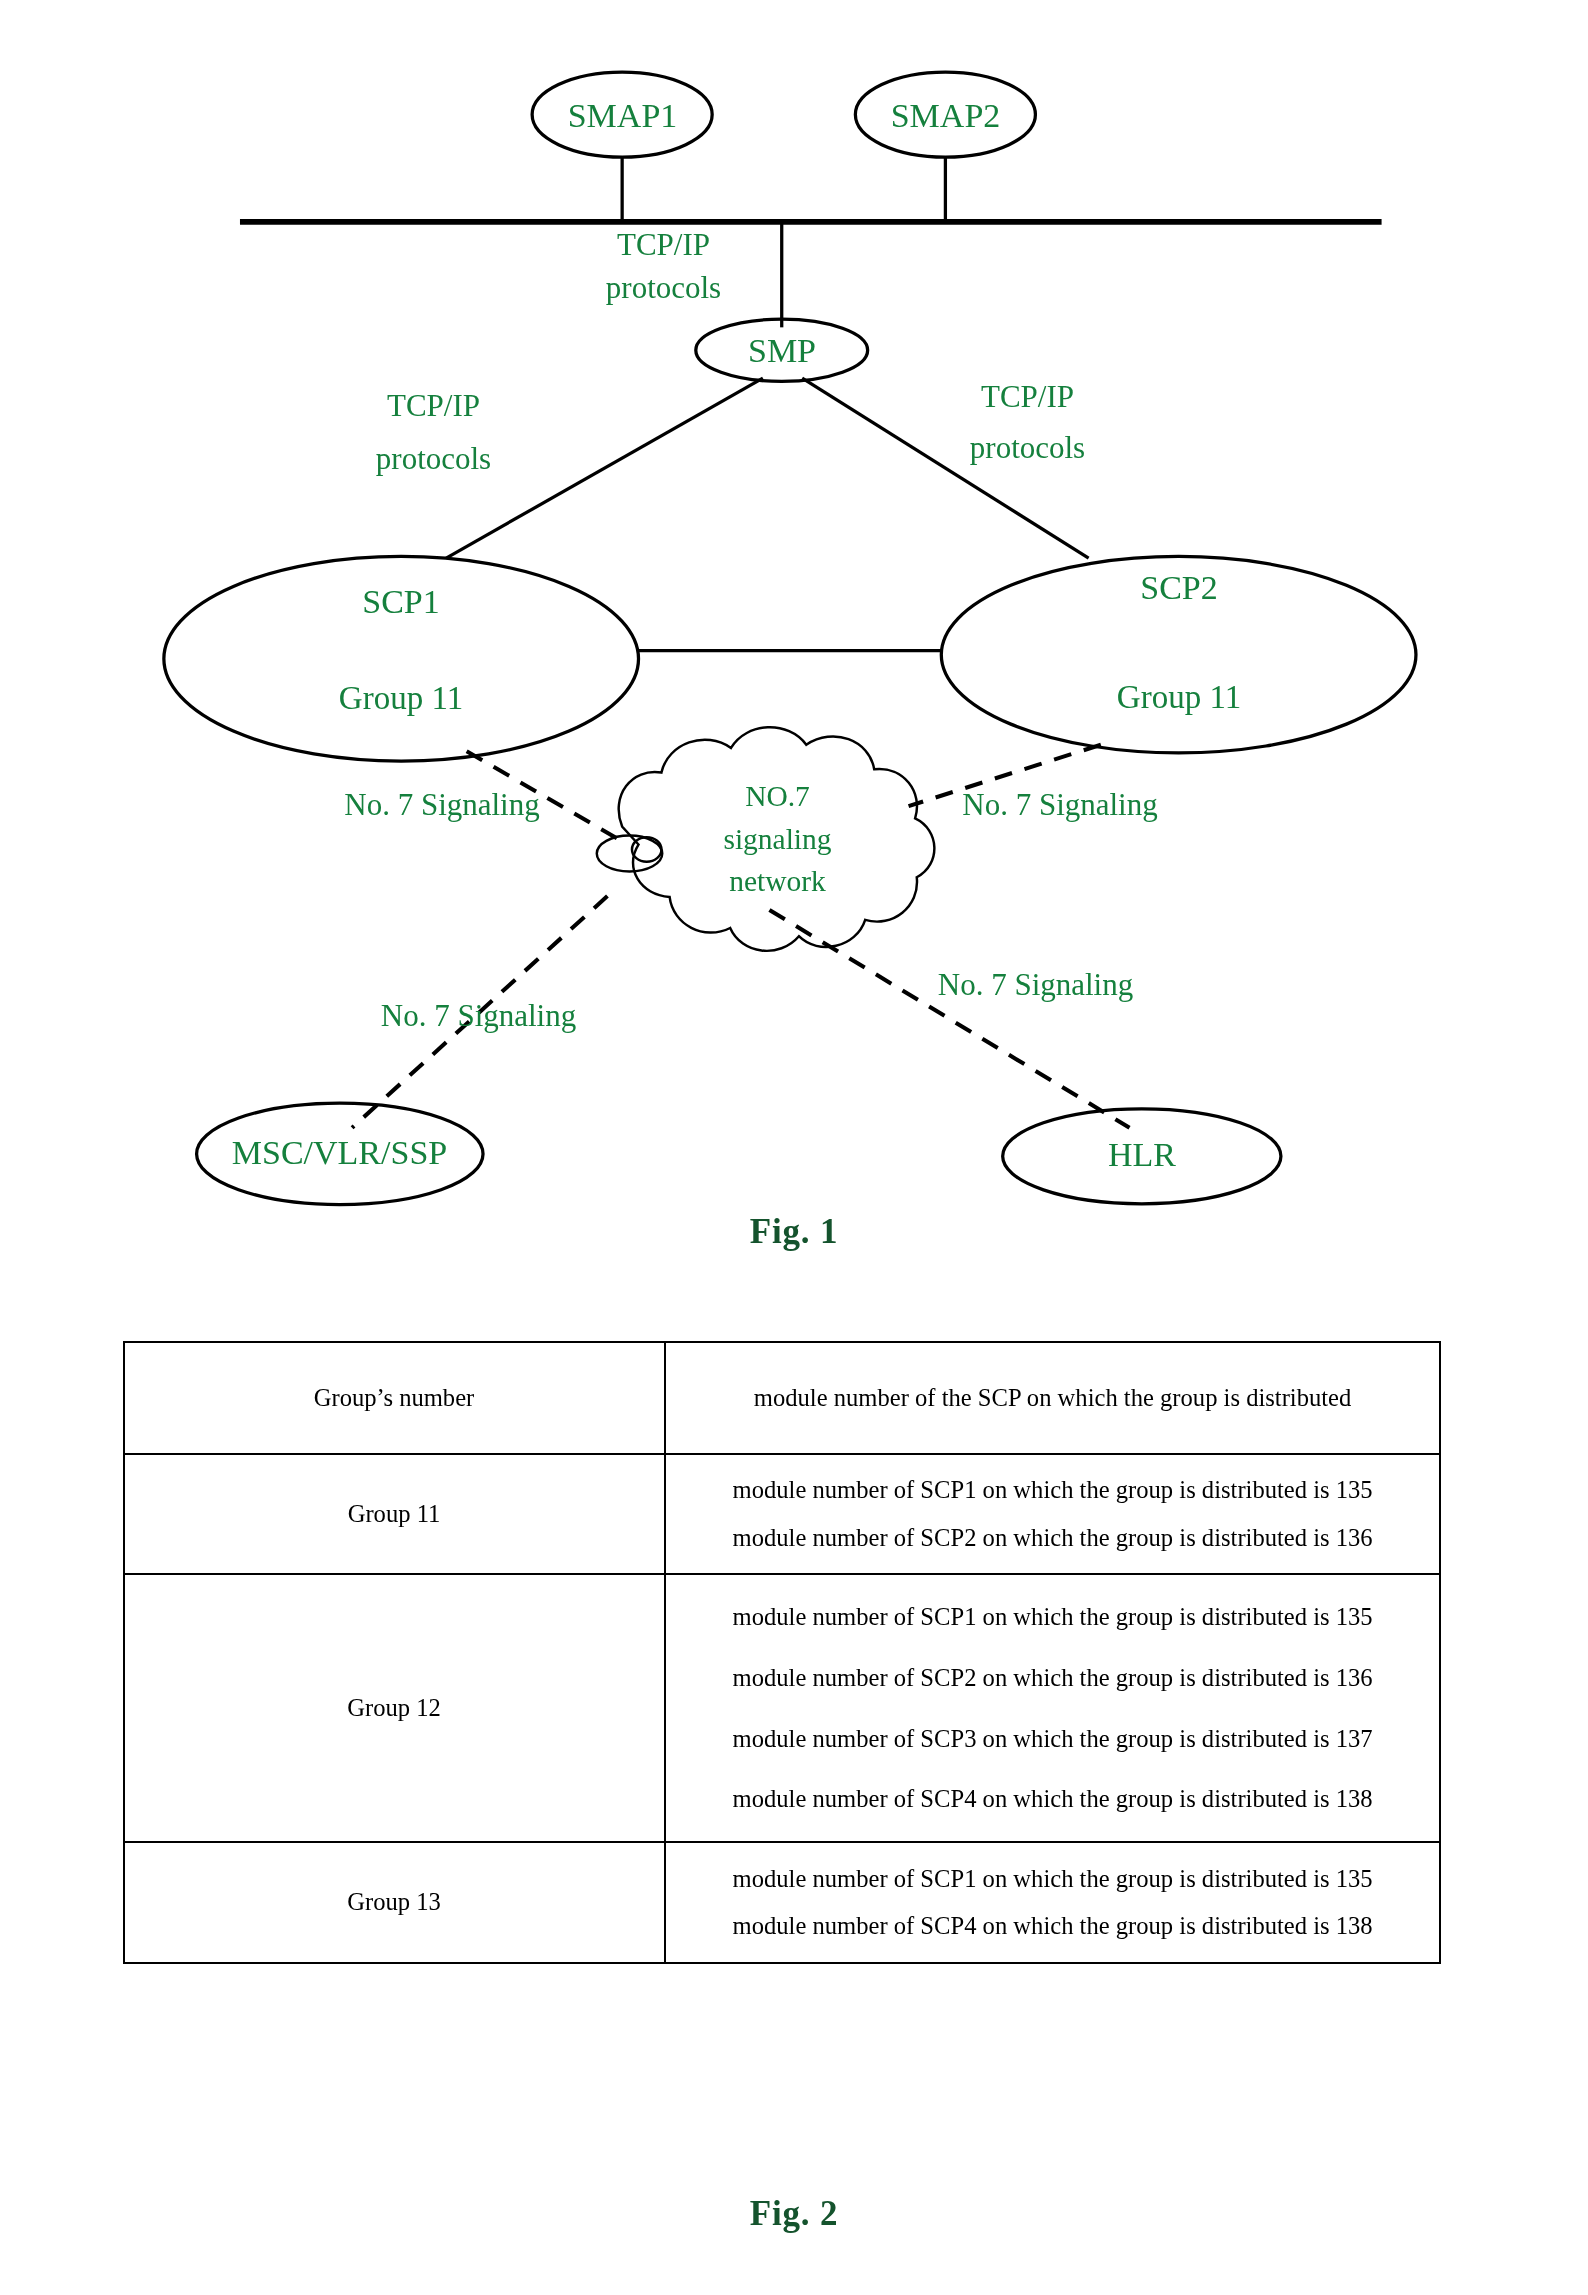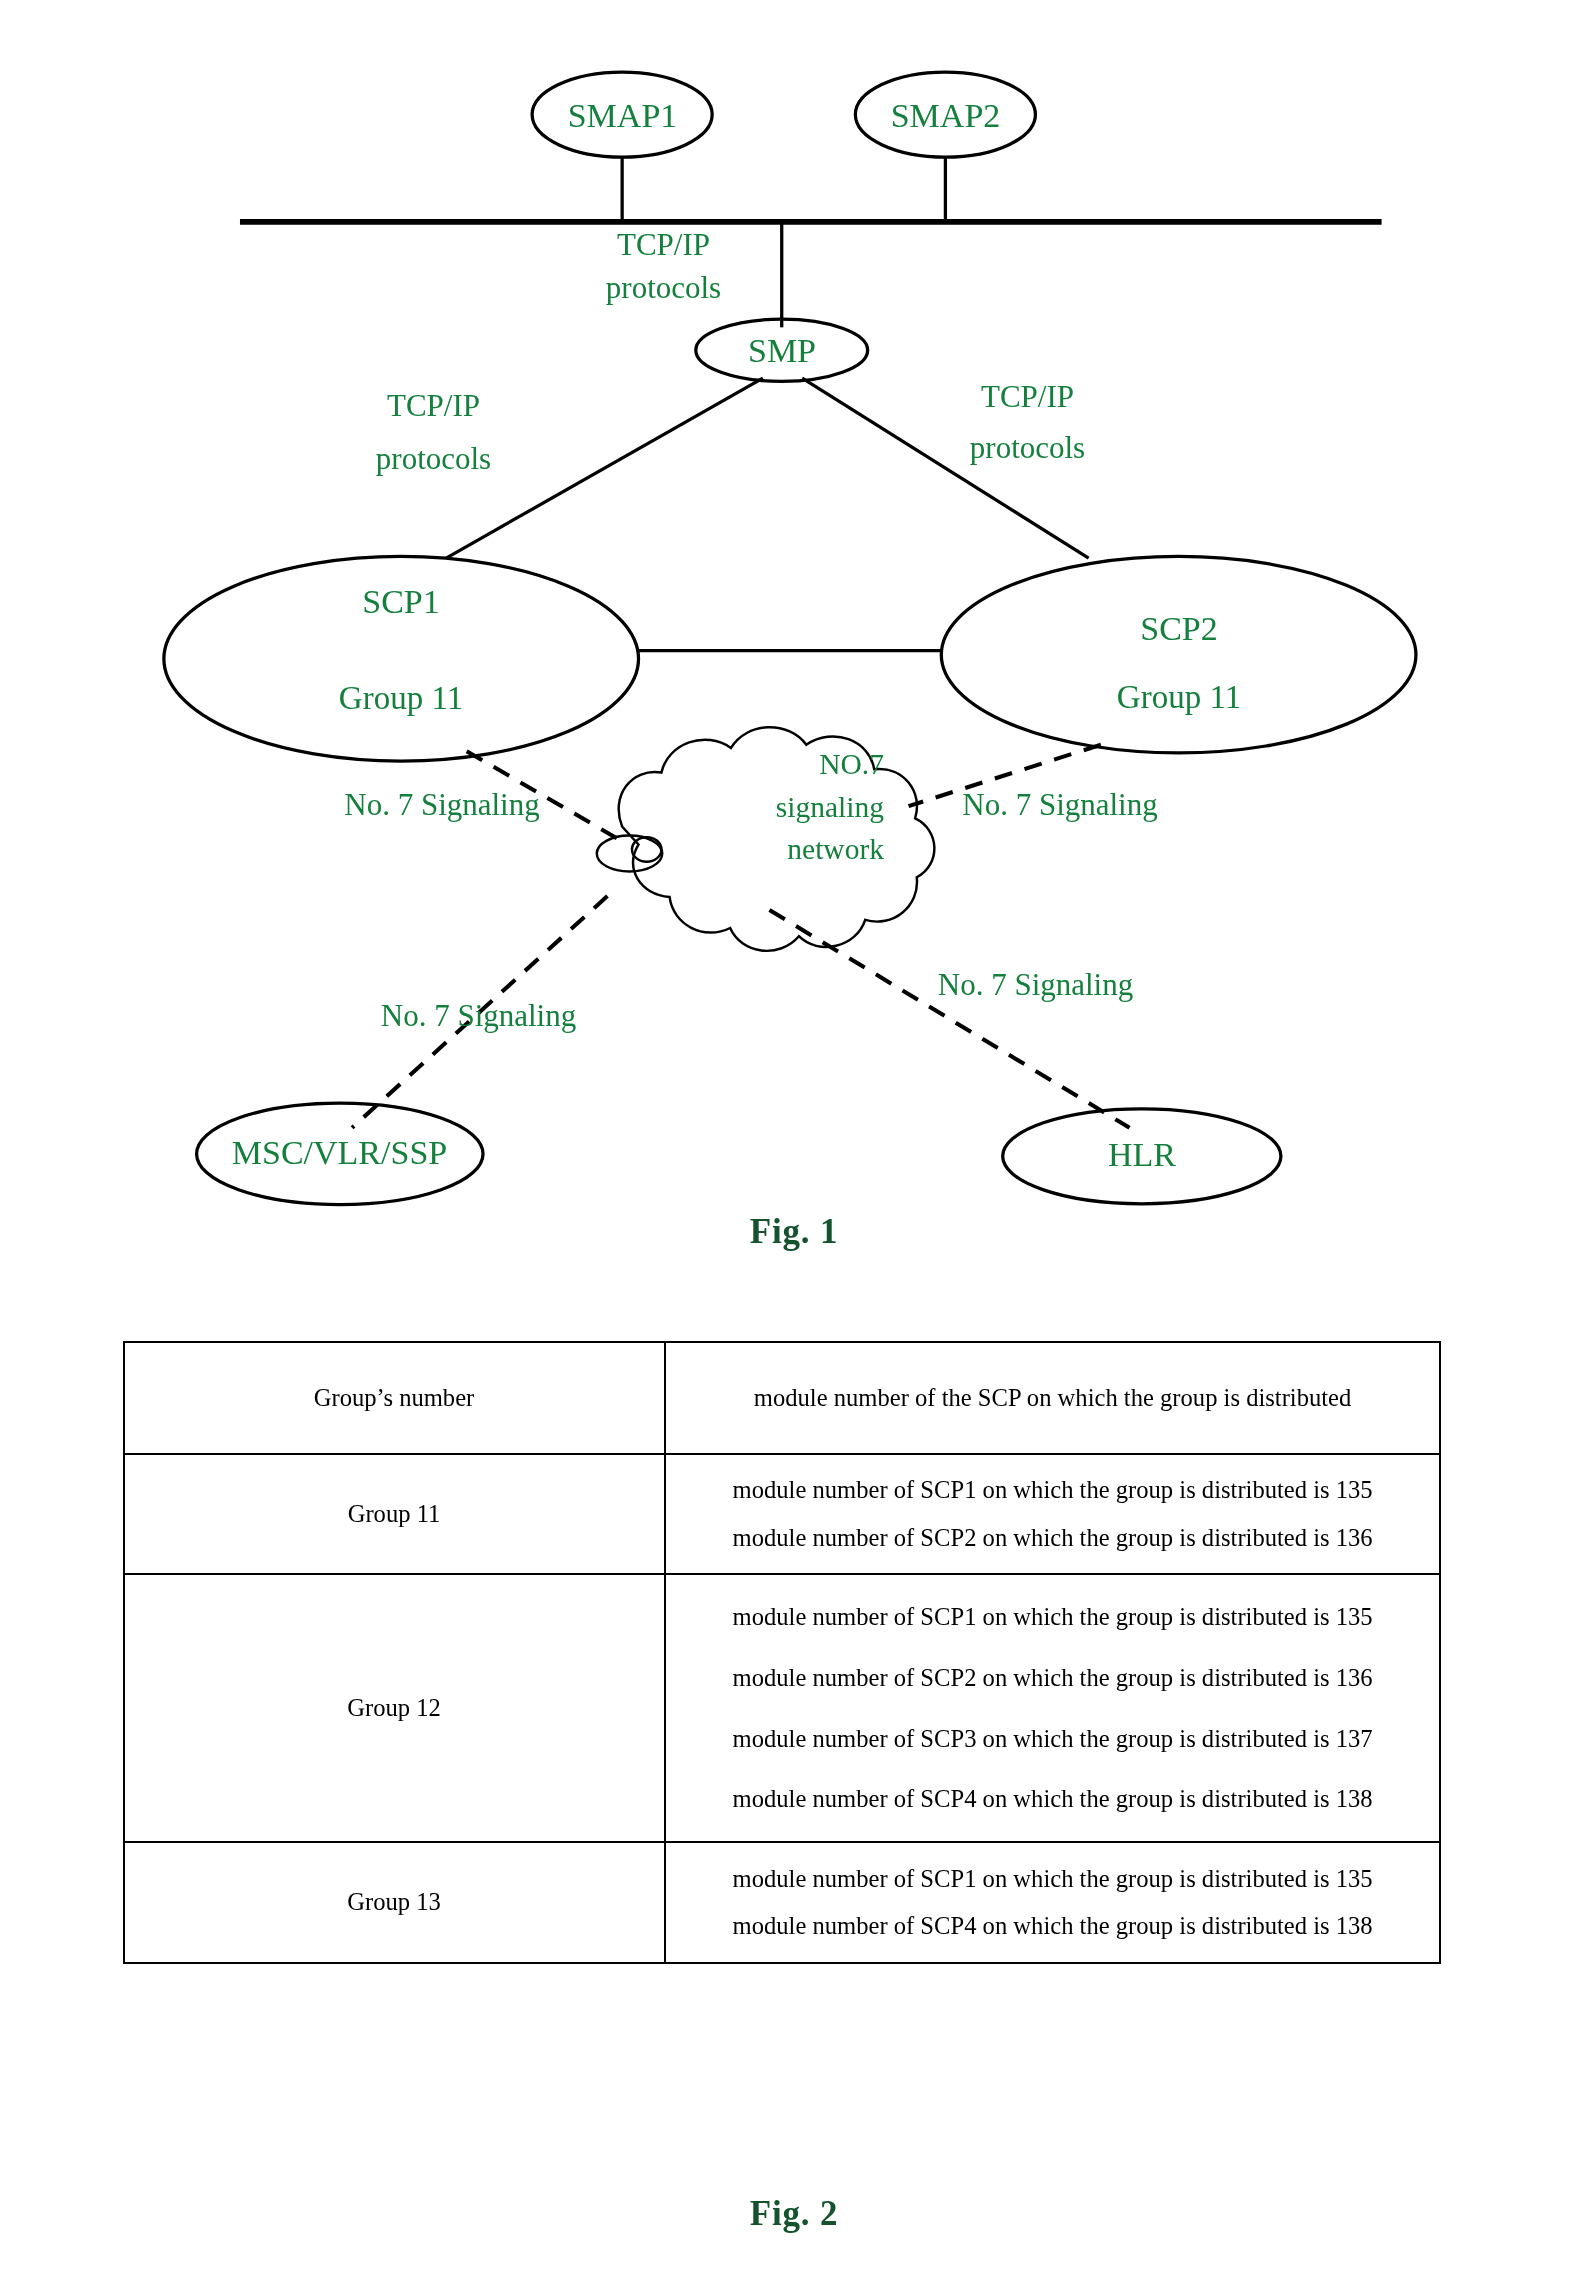--- a/index.html
+++ b/index.html
@@ -43,21 +43,22 @@
   }
   .node-label {
     font-size: 34px;
   }
   .node-label-small {
     font-size: 33px;
   }
   .cloud-label {
     font-size: 29.5px;
     line-height: 38px;
-    text-align: right;
+    text-align: center;
+    margin-top: 32px;
   }
   .fig-caption {
     position: absolute;
     width: 100%;
     text-align: center;
     font-family: "Liberation Serif", "DejaVu Serif", serif;
     font-weight: bold;
     font-size: 35px;
     letter-spacing: 0.8px;
     color: #14532d;
@@ -189,21 +190,21 @@
 
   <div class="fig1-label" style="left:327px; top:387px; width:213px;">TCP/IP</div>
   <div class="fig1-label" style="left:327px; top:440px; width:213px;">protocols</div>
 
   <div class="fig1-label" style="left:921px; top:378px; width:213px;">TCP/IP</div>
   <div class="fig1-label" style="left:921px; top:429px; width:213px;">protocols</div>
 
   <div class="fig1-label node-label" style="left:303px; top:583px; width:196px;">SCP1</div>
   <div class="fig1-label node-label-small" style="left:303px; top:679px; width:196px;">Group 11</div>
 
-  <div class="fig1-label node-label" style="left:1081px; top:610px; width:196px;">SCP2</div>
+  <div class="fig1-label node-label" style="left:1081px; top:569px; width:196px;">SCP2</div>
   <div class="fig1-label node-label-small" style="left:1081px; top:678px; width:196px;">Group 11</div>
 
   <div class="fig1-label cloud-label" style="left:671px; top:745px; width:213px;">NO.7</div>
   <div class="fig1-label cloud-label" style="left:671px; top:788px; width:213px;">signaling</div>
   <div class="fig1-label cloud-label" style="left:671px; top:830px; width:213px;">network</div>
 
   <div class="fig1-label" style="left:303px; top:786px; width:278px;">No. 7 Signaling</div>
 
   <div class="fig1-label" style="left:921px; top:786px; width:278px;">No. 7 Signaling</div>
 

